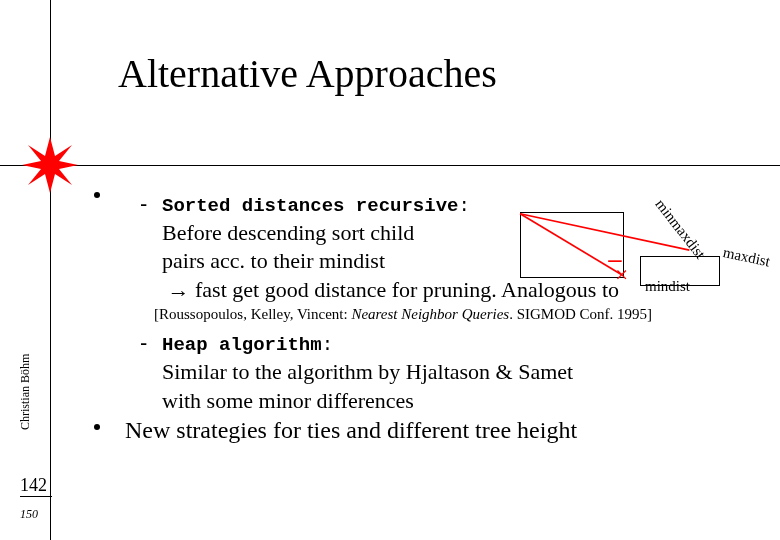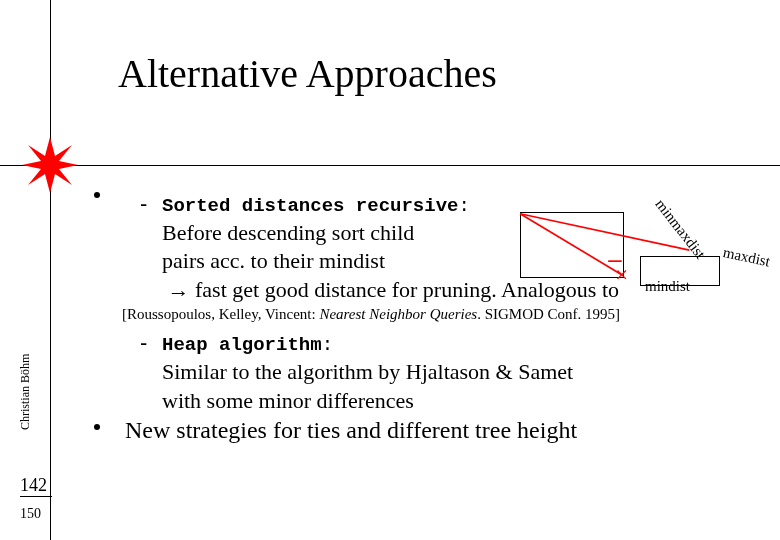--- a/index.html
+++ b/index.html
@@ -77,21 +77,21 @@
     margin-bottom: 2px;
   }
   .sub > .dash {
     position: absolute;
     left: 50px;
     top: 0;
     font-family: Arial, sans-serif;
   }
   .bold { font-weight: bold; }
   .sans { font-family: Liberation Mono, monospace; font-size: 19px; }
-  .citation { font-size: 15px; margin-left: 32px; margin-top: 2px; margin-bottom: 6px; }
+  .citation { font-size: 15px; margin-left: 64px; margin-top: 2px; margin-bottom: 6px; }
   .italic { font-style: italic; }
   .diagram {
     position: absolute;
     top: 190px;
     left: 510px;
     width: 260px;
     height: 110px;
     pointer-events: none;
   }
   .rect1 { position: absolute; top: 22px; left: 10px; width: 104px; height: 66px; border: 1.5px solid #000; }
@@ -111,21 +111,22 @@
   .page-cur {
     position: absolute;
     left: 20px;
     bottom: 44px;
     font-size: 18px;
   }
   .page-total {
     position: absolute;
     left: 20px;
     bottom: 18px;
-    font-size: 14px;
+    font-size: 12px;
+    font-style: italic;
   }
   .page-divider {
     position: absolute;
     left: 20px;
     bottom: 43px;
     width: 32px;
     border-top: 1px solid #000;
   }
   .arrow { font-family: Arial, sans-serif; }
 </style>

